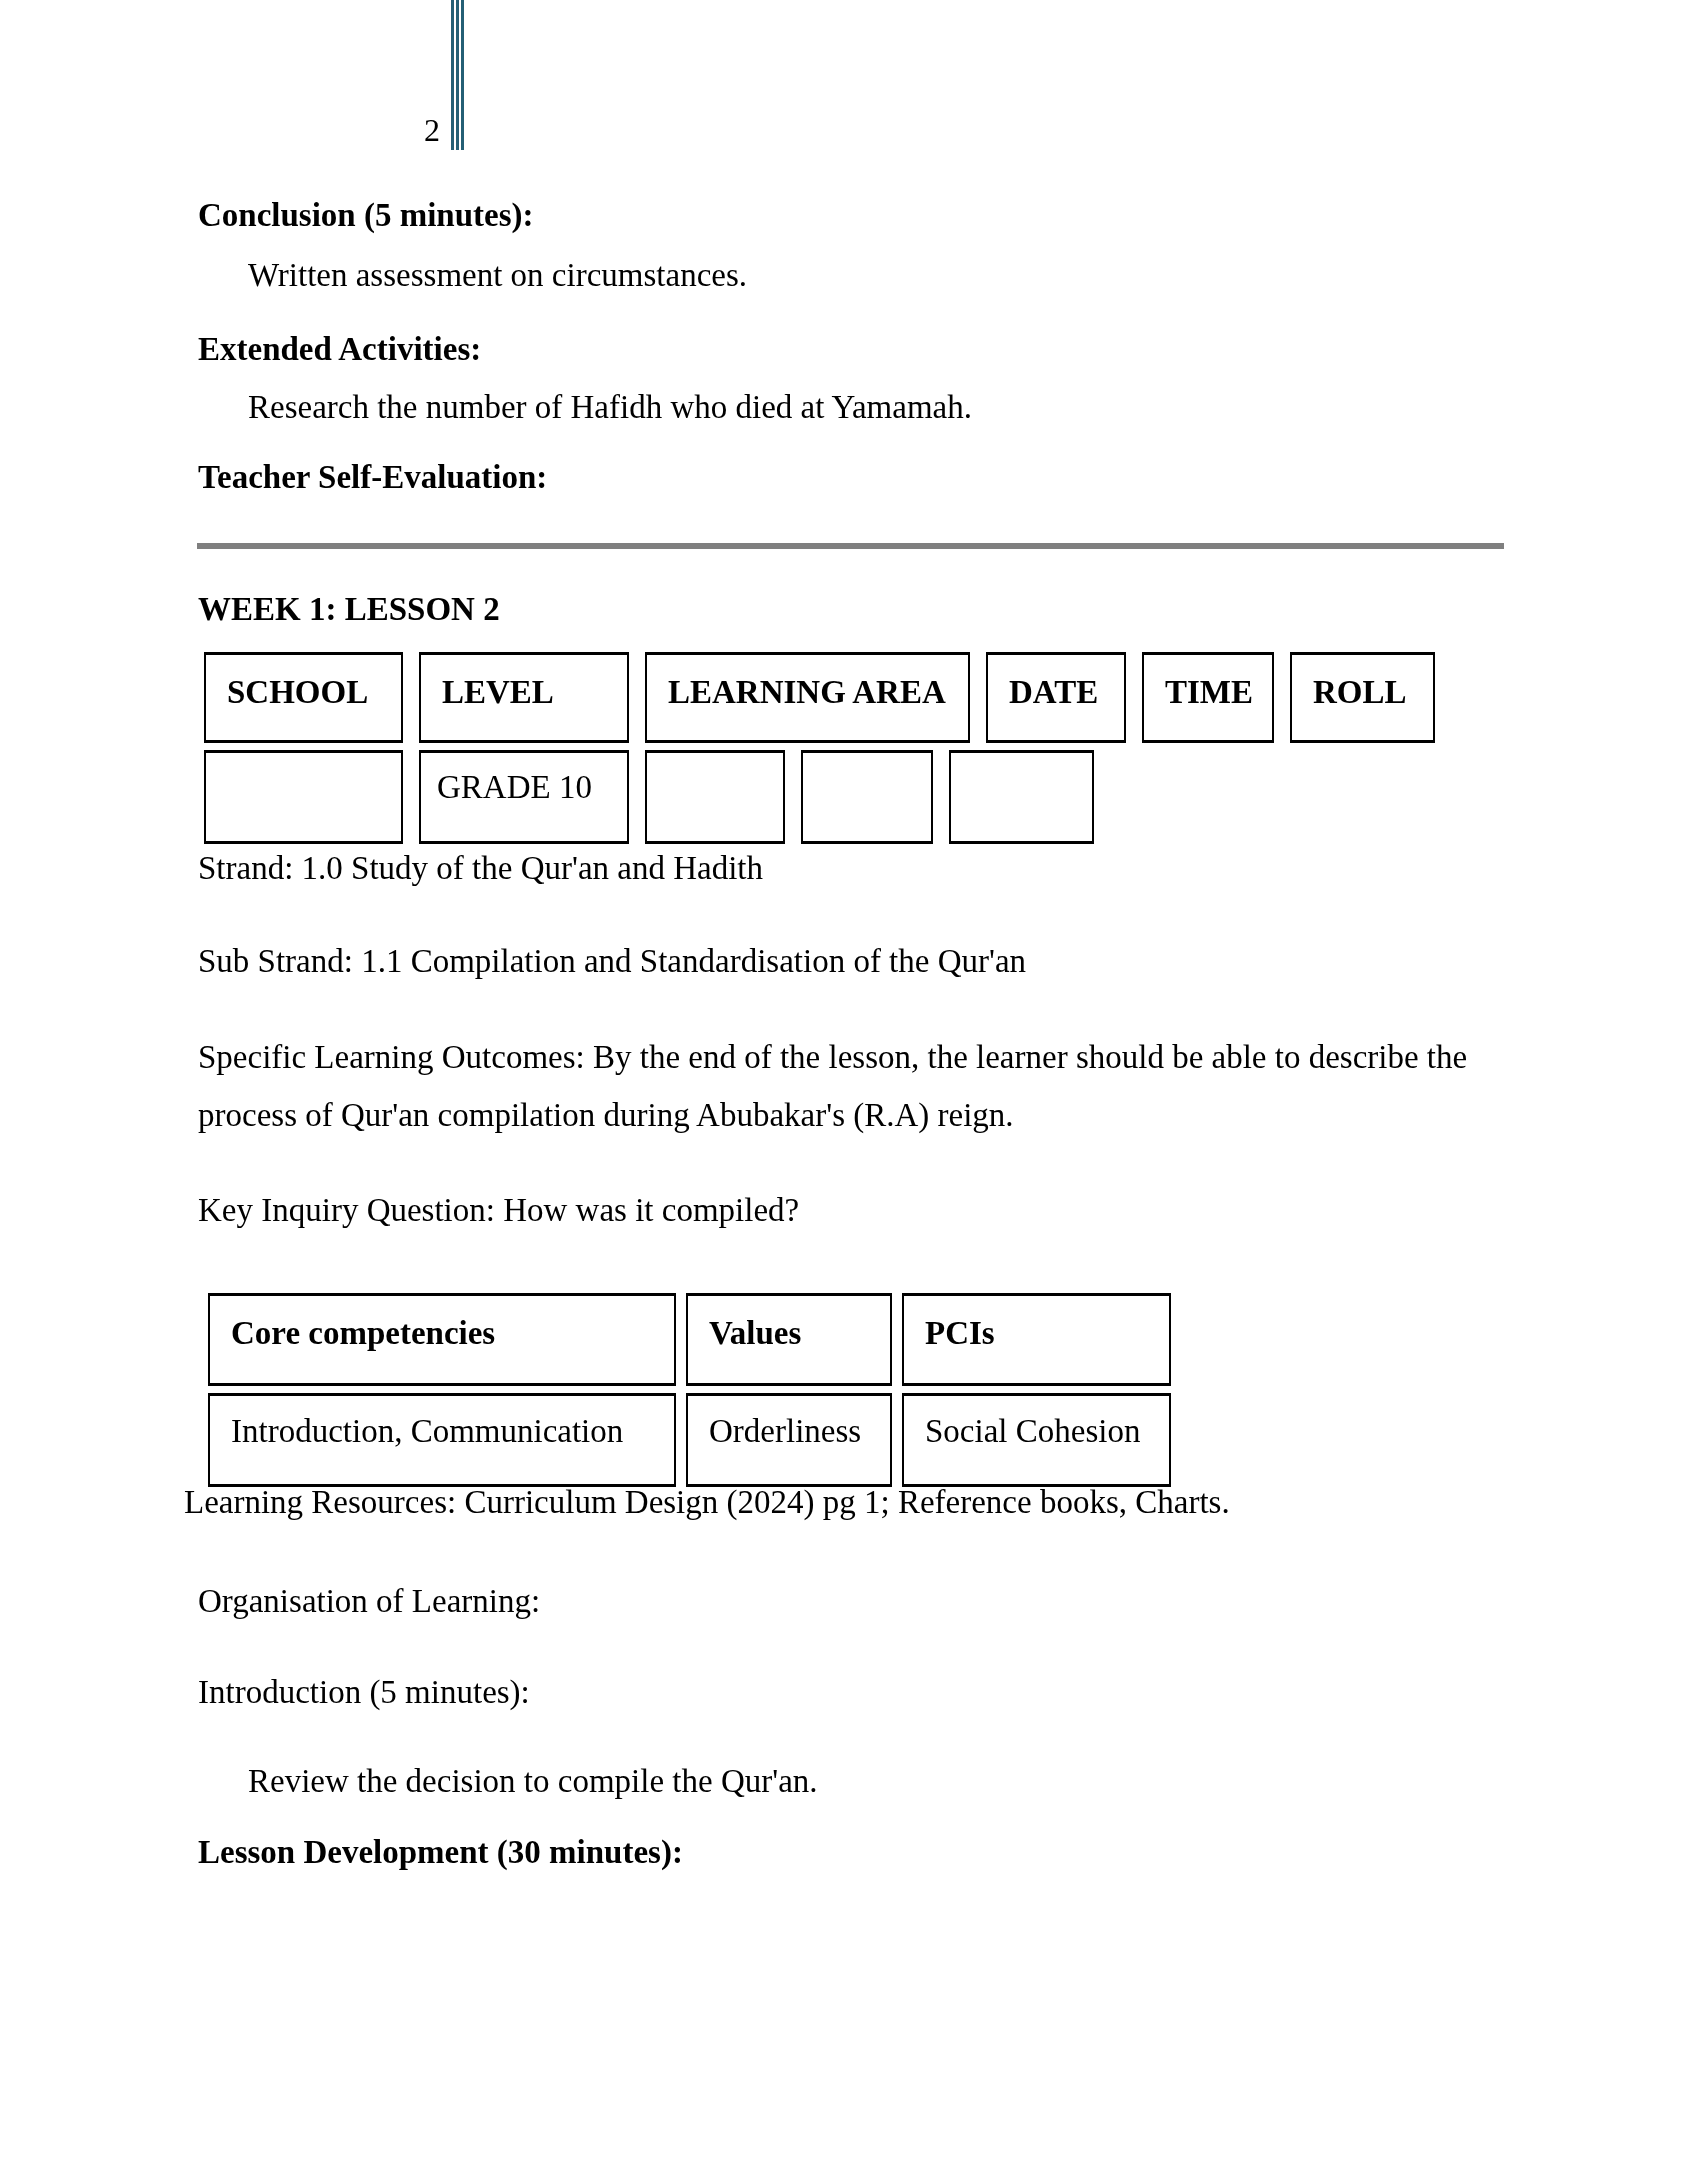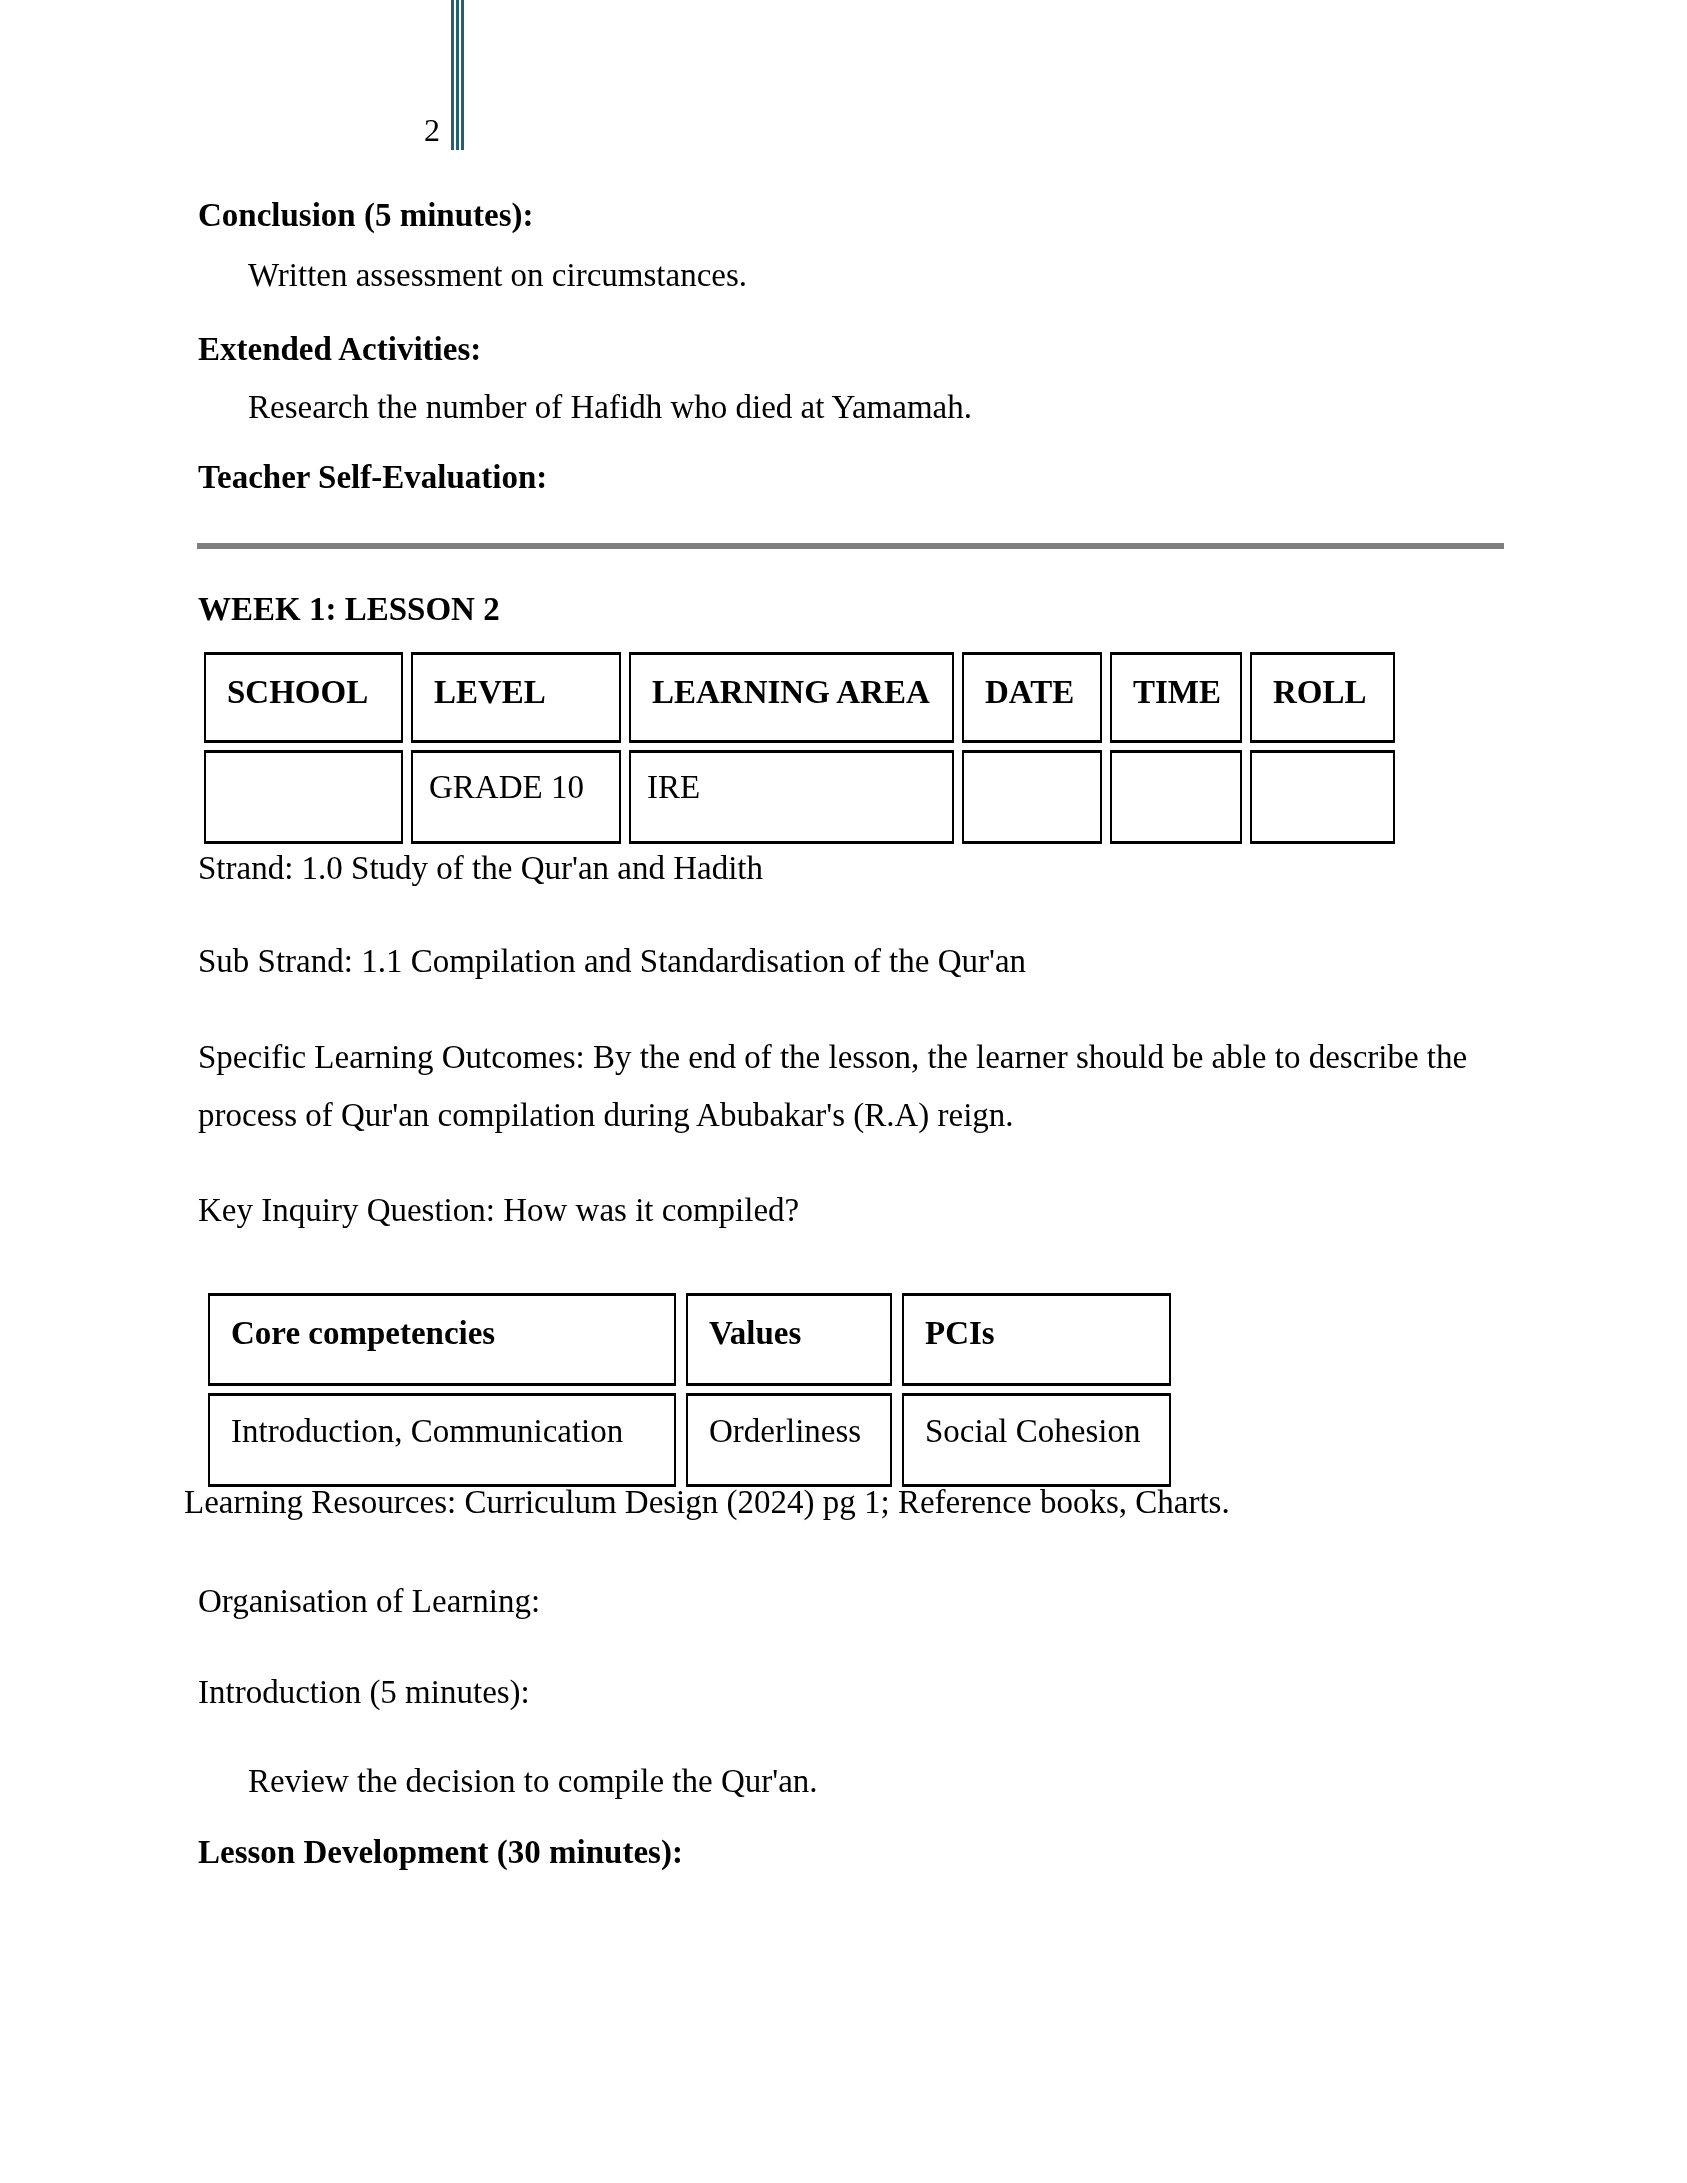--- a/index.html
+++ b/index.html
@@ -41,21 +41,21 @@
   .gap-table { position: absolute; display: flex; flex-direction: column; }
   .gt-row { display: flex; }
   .gt-cell {
     border: solid #000000;
     border-width: 3.3px 2px 3.3px 2px;
     padding: 18.5px 13.2px 0 21px;
     overflow: hidden;
     white-space: nowrap;
   }
   .t1 { left: 204px; top: 652px; }
-  .t1 .gt-row { column-gap: 8px; }
+  .t1 .gt-row { column-gap: 16px; }
   .t1 .row-gap { height: 6.6px; }
   .t1 .h-row .gt-cell { height: 91px; font-weight: 700; }
   .t1 .d-row .gt-cell { height: 94px; padding-top: 16px; padding-left: 16px; }
   .t1 .c0 { width: 199px; }
   .t1 .c1 { width: 210px; }
   .t1 .c2 { width: 325px; }
   .t1 .c3 { width: 140px; }
   .t1 .c4 { width: 132px; }
   .t1 .c5 { width: 145px; }
 
@@ -90,21 +90,20 @@
     <div class="gt-cell c1">LEVEL</div>
     <div class="gt-cell c2">LEARNING AREA</div>
     <div class="gt-cell c3">DATE</div>
     <div class="gt-cell c4">TIME</div>
     <div class="gt-cell c5">ROLL</div>
   </div>
   <div class="row-gap"></div>
   <div class="gt-row d-row">
     <div class="gt-cell c0"></div>
     <div class="gt-cell c1">GRADE 10</div>
-    <div class="gt-cell c2">IRE</div>
     <div class="gt-cell c3"></div>
     <div class="gt-cell c4"></div>
     <div class="gt-cell c5"></div>
   </div>
 </div>
 
 <div class="abs" style="left:198px; top:850px;">Strand: 1.0 Study of the Qur'an and Hadith</div>
 <div class="abs" style="left:198px; top:943px;">Sub Strand: 1.1 Compilation and Standardisation of the Qur'an</div>
 <div class="abs" style="left:198px; top:1039px;">Specific Learning Outcomes: By the end of the lesson, the learner should be able to describe the</div>
 <div class="abs" style="left:198px; top:1097px;">process of Qur'an compilation during Abubakar's (R.A) reign.</div>

